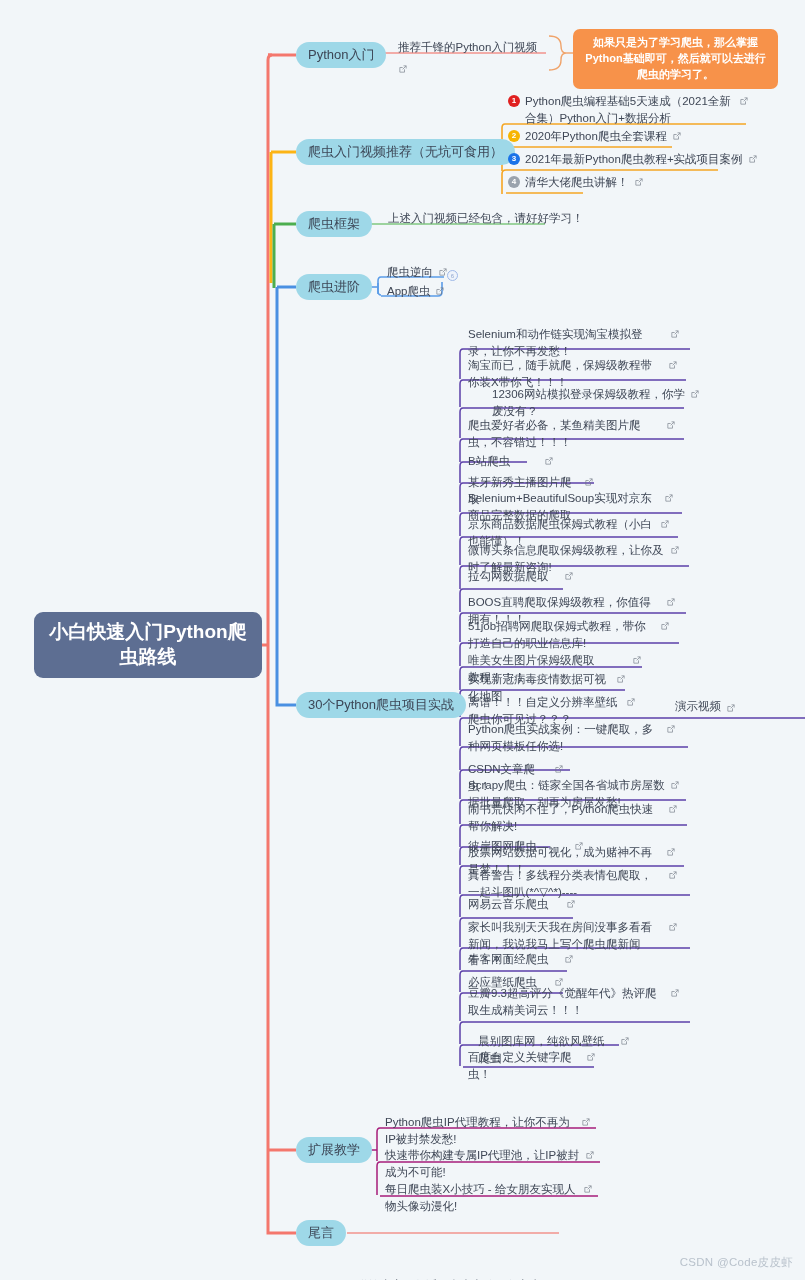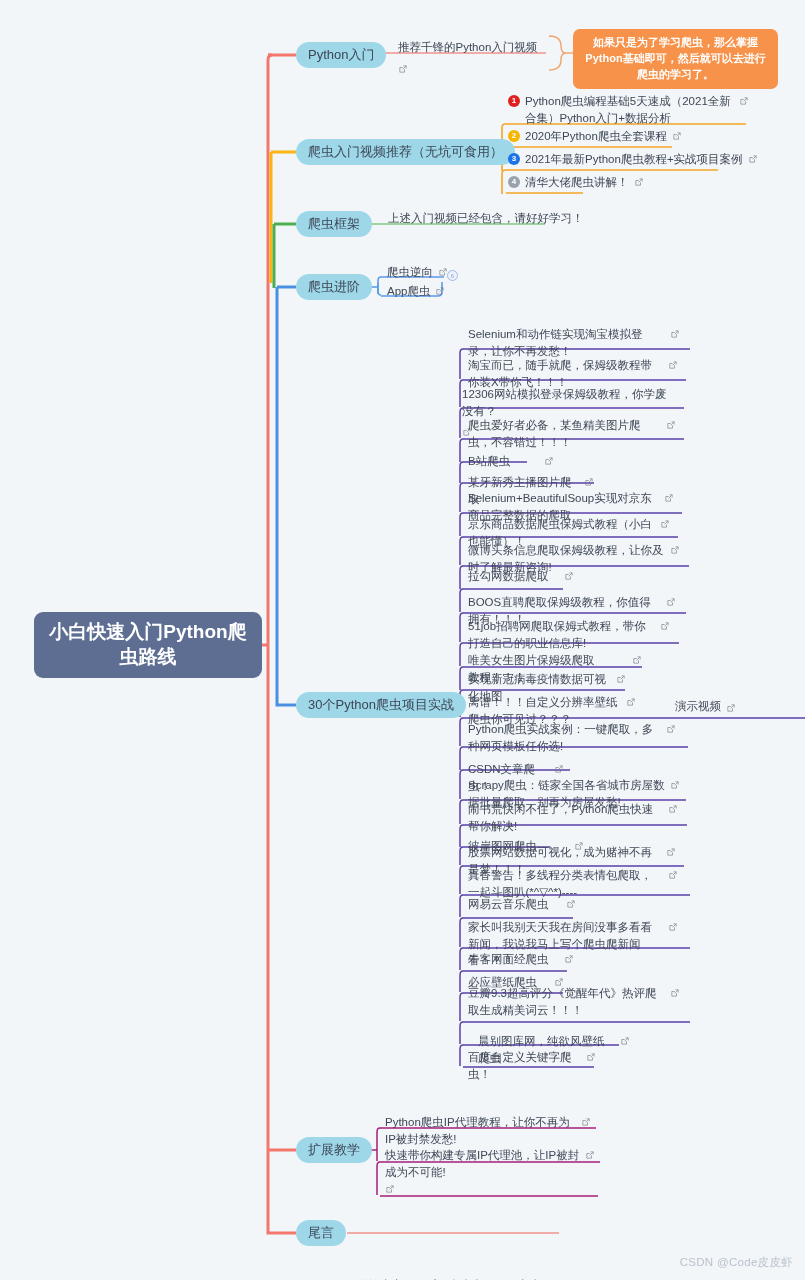--- a/index.html
+++ b/index.html
@@ -372,21 +372,21 @@
       <div class="leaf" style="left: 466px; top: 356px; width: 214px;">
         <span class="txt">淘宝而已，随手就爬，保姆级教程带你装X带你飞！！！</span>
         <span class="ext">
           <svg viewBox="0 0 12 12">
             <path d="M2.2 4.2 h3.4 M2.2 4.2 v5.6 h5.6 v-3.4" stroke="#6c7380" stroke-width="1" fill="none"></path>
             <path d="M6.6 2.2 h3.2 v3.2" stroke="#6c7380" stroke-width="1" fill="none"></path>
             <path d="M9.8 2.2 L5.6 6.4" stroke="#6c7380" stroke-width="1" fill="none"></path>
           </svg>
         </span>
       </div>
-      <div class="leaf" style="left: 460px; top: 385px; width: 212px; flex-direction: column;">
+      <div class="leaf" style="left: 490px; top: 385px; width: 212px;">
         <span class="txt">12306网站模拟登录保姆级教程，你学废没有？</span>
         <span class="ext">
           <svg viewBox="0 0 12 12">
             <path d="M2.2 4.2 h3.4 M2.2 4.2 v5.6 h5.6 v-3.4" stroke="#6c7380" stroke-width="1" fill="none"></path>
             <path d="M6.6 2.2 h3.2 v3.2" stroke="#6c7380" stroke-width="1" fill="none"></path>
             <path d="M9.8 2.2 L5.6 6.4" stroke="#6c7380" stroke-width="1" fill="none"></path>
           </svg>
         </span>
       </div>
       <div class="leaf" style="left: 466px; top: 416px; width: 212px;">
@@ -678,20 +678,21 @@
     <span class="ext">
       <svg viewBox="0 0 12 12">
           <path d="M2.2 4.2 h3.4 M2.2 4.2 v5.6 h5.6 v-3.4" stroke="#6c7380" stroke-width="1" fill="none"></path>
           <path d="M6.6 2.2 h3.2 v3.2" stroke="#6c7380" stroke-width="1" fill="none"></path>
           <path d="M9.8 2.2 L5.6 6.4" stroke="#6c7380" stroke-width="1" fill="none"></path>
         </svg>
     </span>
   </div>
 
   <div class="leaf" style="left:383px; top:1180px; width:212px;">
+    <span class="txt">每日爬虫装X小技巧 - 给女朋友实现人物头像动漫化!</span>
     <span class="ext">
       <svg viewBox="0 0 12 12">
           <path d="M2.2 4.2 h3.4 M2.2 4.2 v5.6 h5.6 v-3.4" stroke="#6c7380" stroke-width="1" fill="none"></path>
           <path d="M6.6 2.2 h3.2 v3.2" stroke="#6c7380" stroke-width="1" fill="none"></path>
           <path d="M9.8 2.2 L5.6 6.4" stroke="#6c7380" stroke-width="1" fill="none"></path>
         </svg>
     </span>
   </div>
 
   <div class="leaf" style="left:355px; top:1276px; width:200px;">

